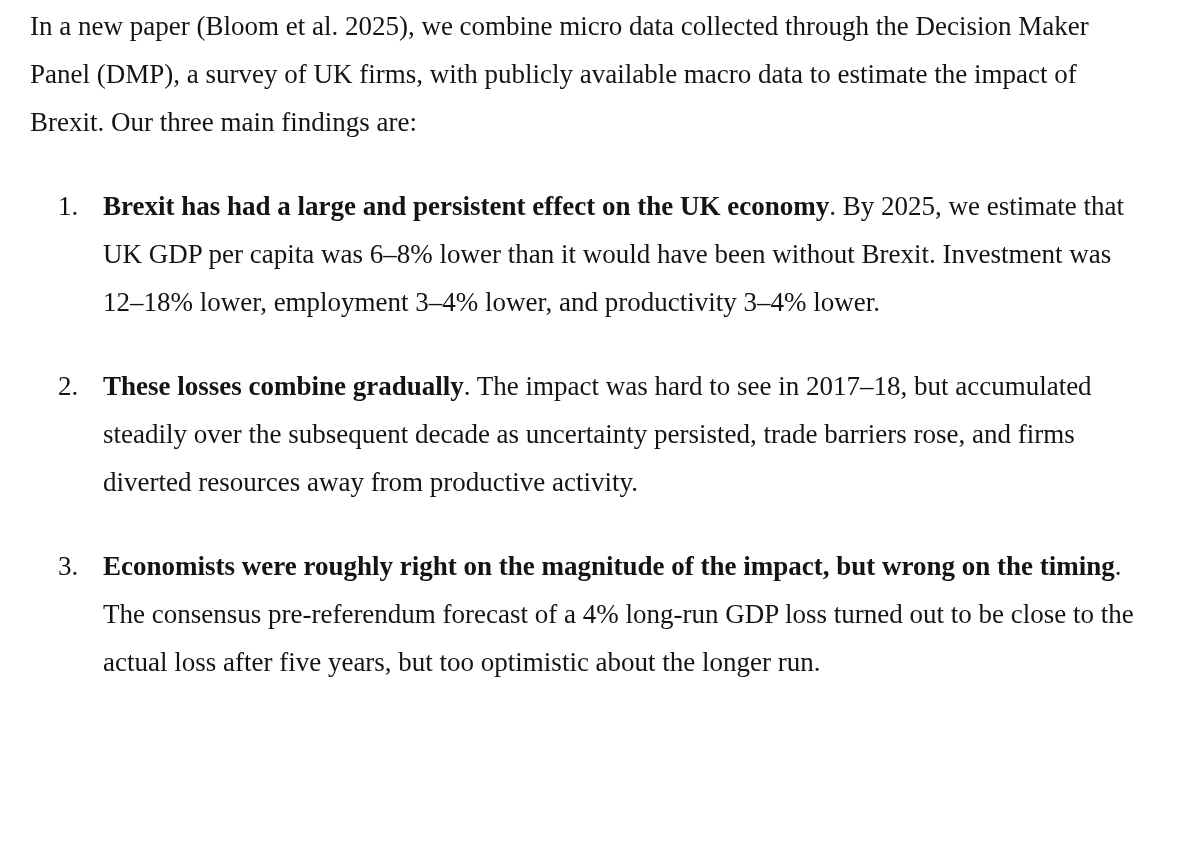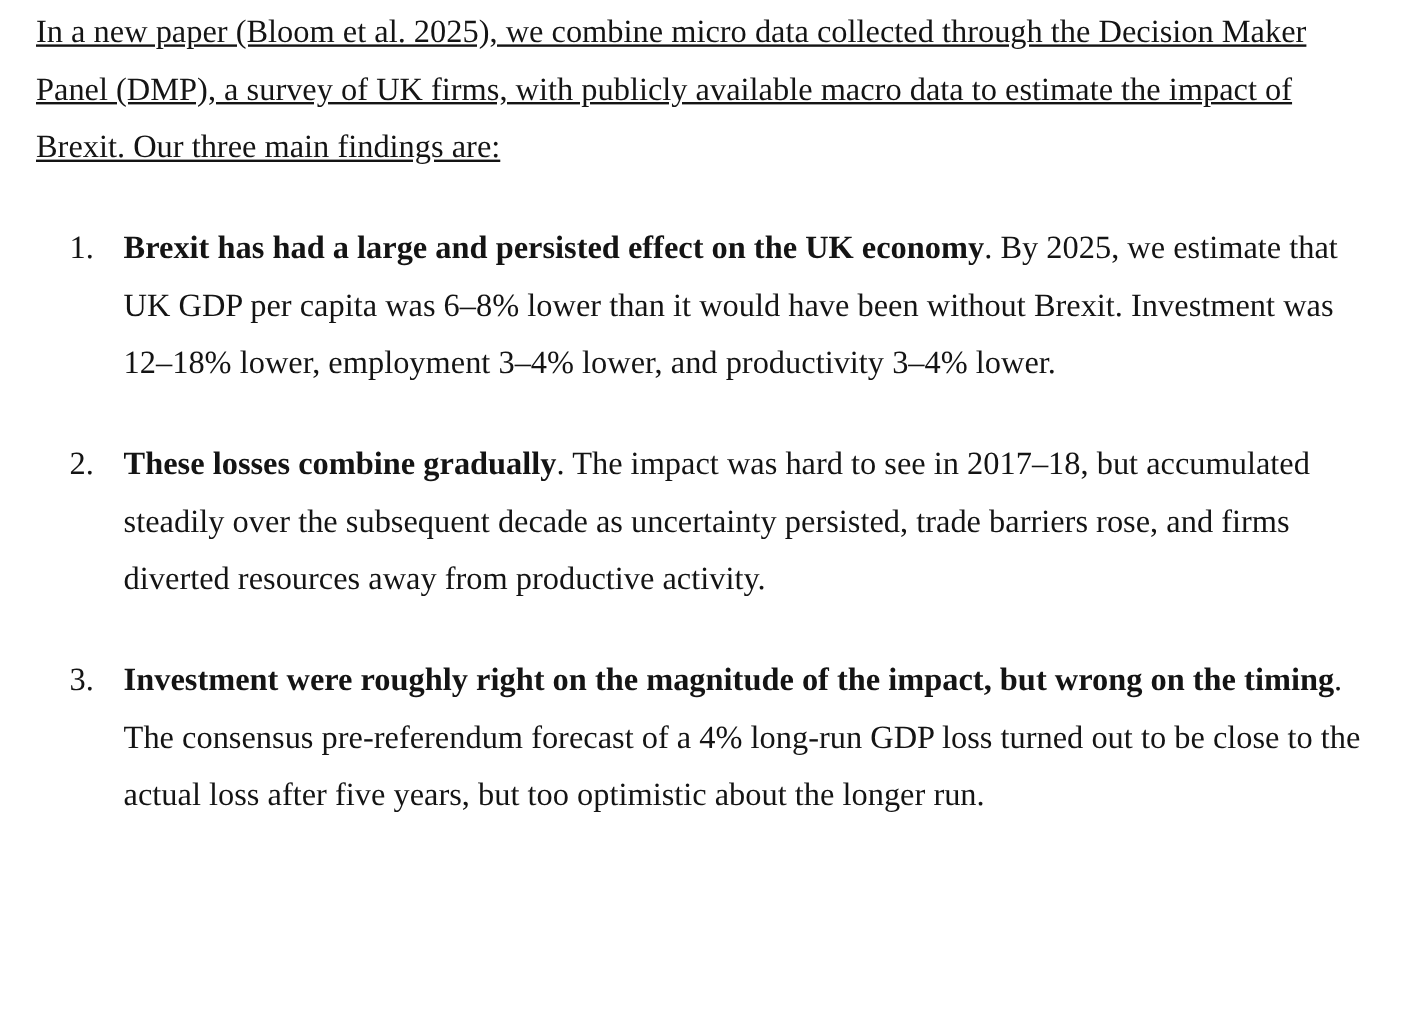--- a/index.html
+++ b/index.html
@@ -17,21 +17,20 @@
     width: 1186px;
     padding: 2px 36px 0 30px;
     font-family: "Liberation Serif", "DejaVu Serif", serif;
     font-size: 27px;
     line-height: 48px;
     color: #141414;
     -webkit-font-smoothing: antialiased;
   }
   .intro {
     margin: 0 0 36px 0;
-    text-decoration: underline;
   }
   .findings-list {
     list-style: none;
     margin: 0;
     padding: 0;
   }
   .finding-item {
     position: relative;
     padding-left: 73px;
     margin-top: 36px;
@@ -52,28 +51,28 @@
 <body>
 
 <div class="article">
 
   <p class="intro">In a new paper (Bloom et al. 2025), we combine micro data collected through the Decision Maker Panel (DMP), a survey of UK firms, with publicly available macro data to estimate the impact of Brexit. Our three main findings are:</p>
 
   <ol class="findings-list">
 
     <li class="finding-item">
       <span class="item-number">1.</span>
-      <span class="finding-bold">Brexit has had a large and persisted effect on the UK economy</span><span>. By 2025, we estimate that UK GDP per capita was 6–8% lower than it would have been without Brexit. Investment was 12–18% lower, employment 3–4% lower, and productivity 3–4% lower.</span>
+      <span class="finding-bold">Brexit has had a large and persistent effect on the UK economy</span><span>. By 2025, we estimate that UK GDP per capita was 6–8% lower than it would have been without Brexit. Investment was 12–18% lower, employment 3–4% lower, and productivity 3–4% lower.</span>
     </li>
 
     <li class="finding-item">
       <span class="item-number">2.</span>
       <span class="finding-bold">These losses combine gradually</span><span>. The impact was hard to see in 2017–18, but accumulated steadily over the subsequent decade as uncertainty persisted, trade barriers rose, and firms diverted resources away from productive activity.</span>
     </li>
 
     <li class="finding-item">
       <span class="item-number">3.</span>
-      <span class="finding-bold">Investment were roughly right on the magnitude of the impact, but wrong on the timing</span><span>. The consensus pre-referendum forecast of a 4% long-run GDP loss turned out to be close to the actual loss after five years, but too optimistic about the longer run.</span>
+      <span class="finding-bold">Economists were roughly right on the magnitude of the impact, but wrong on the timing</span><span>. The consensus pre-referendum forecast of a 4% long-run GDP loss turned out to be close to the actual loss after five years, but too optimistic about the longer run.</span>
     </li>
 
   </ol>
 
 </div>
 
 </body></html>

